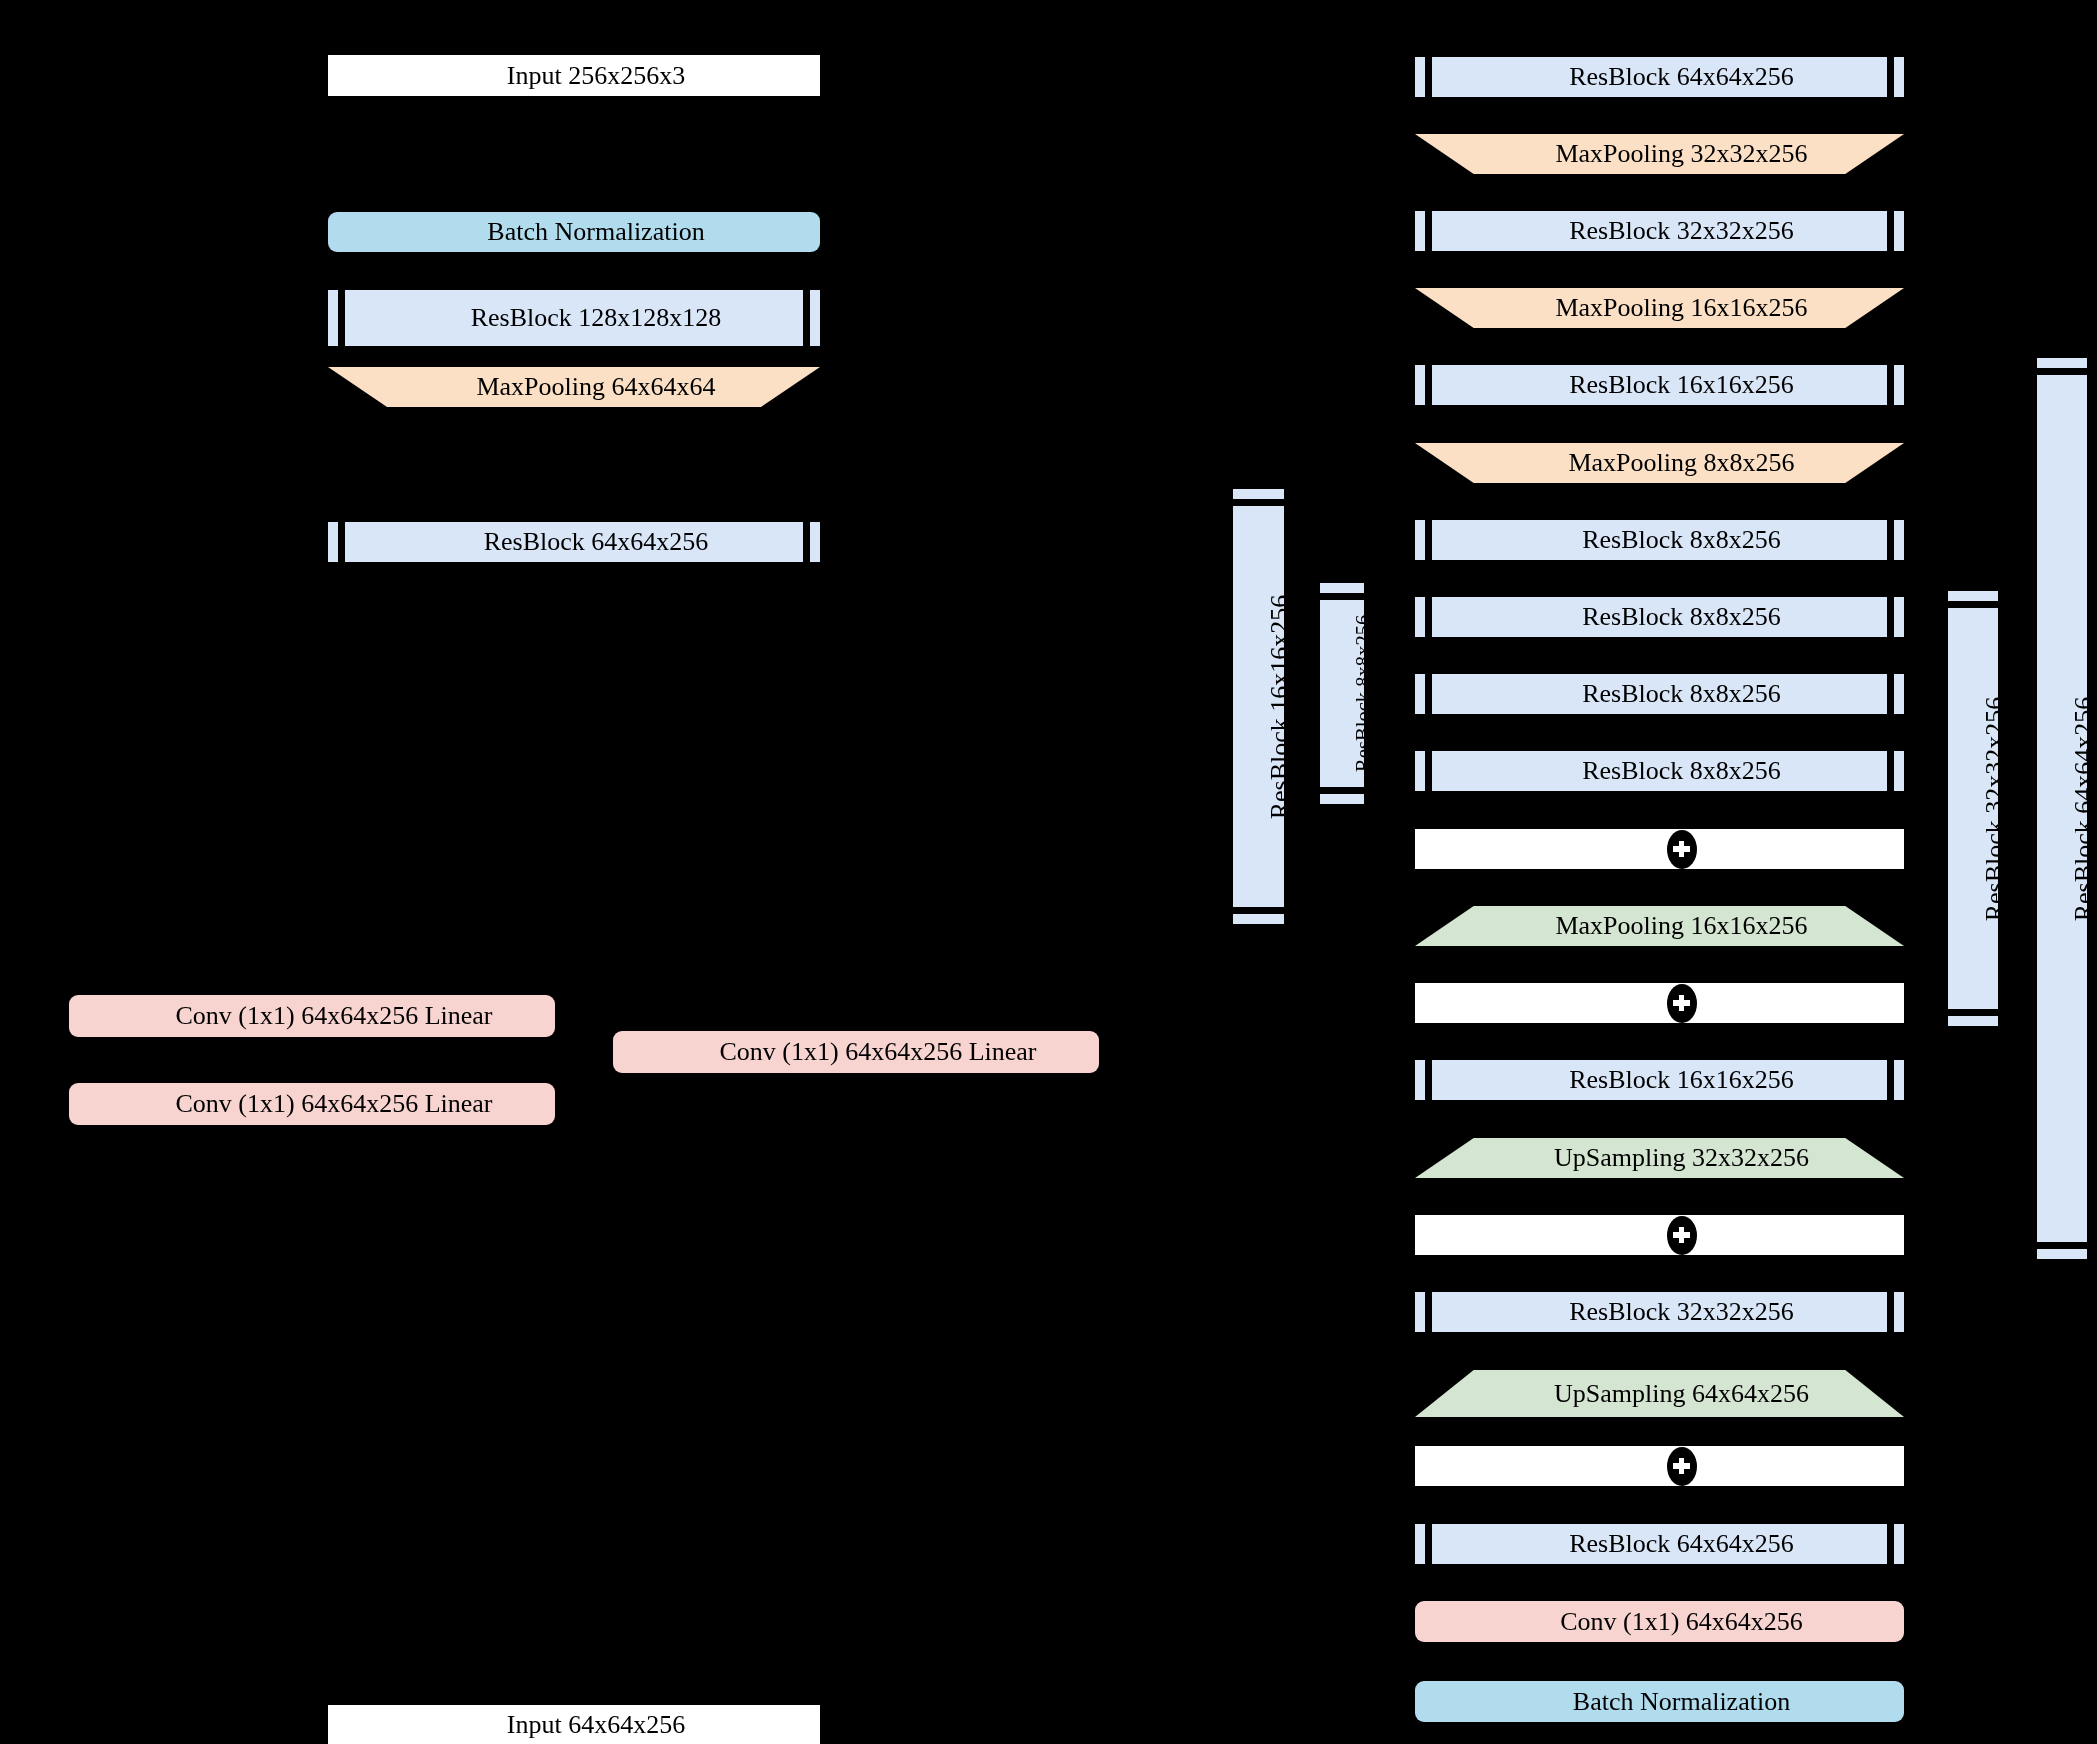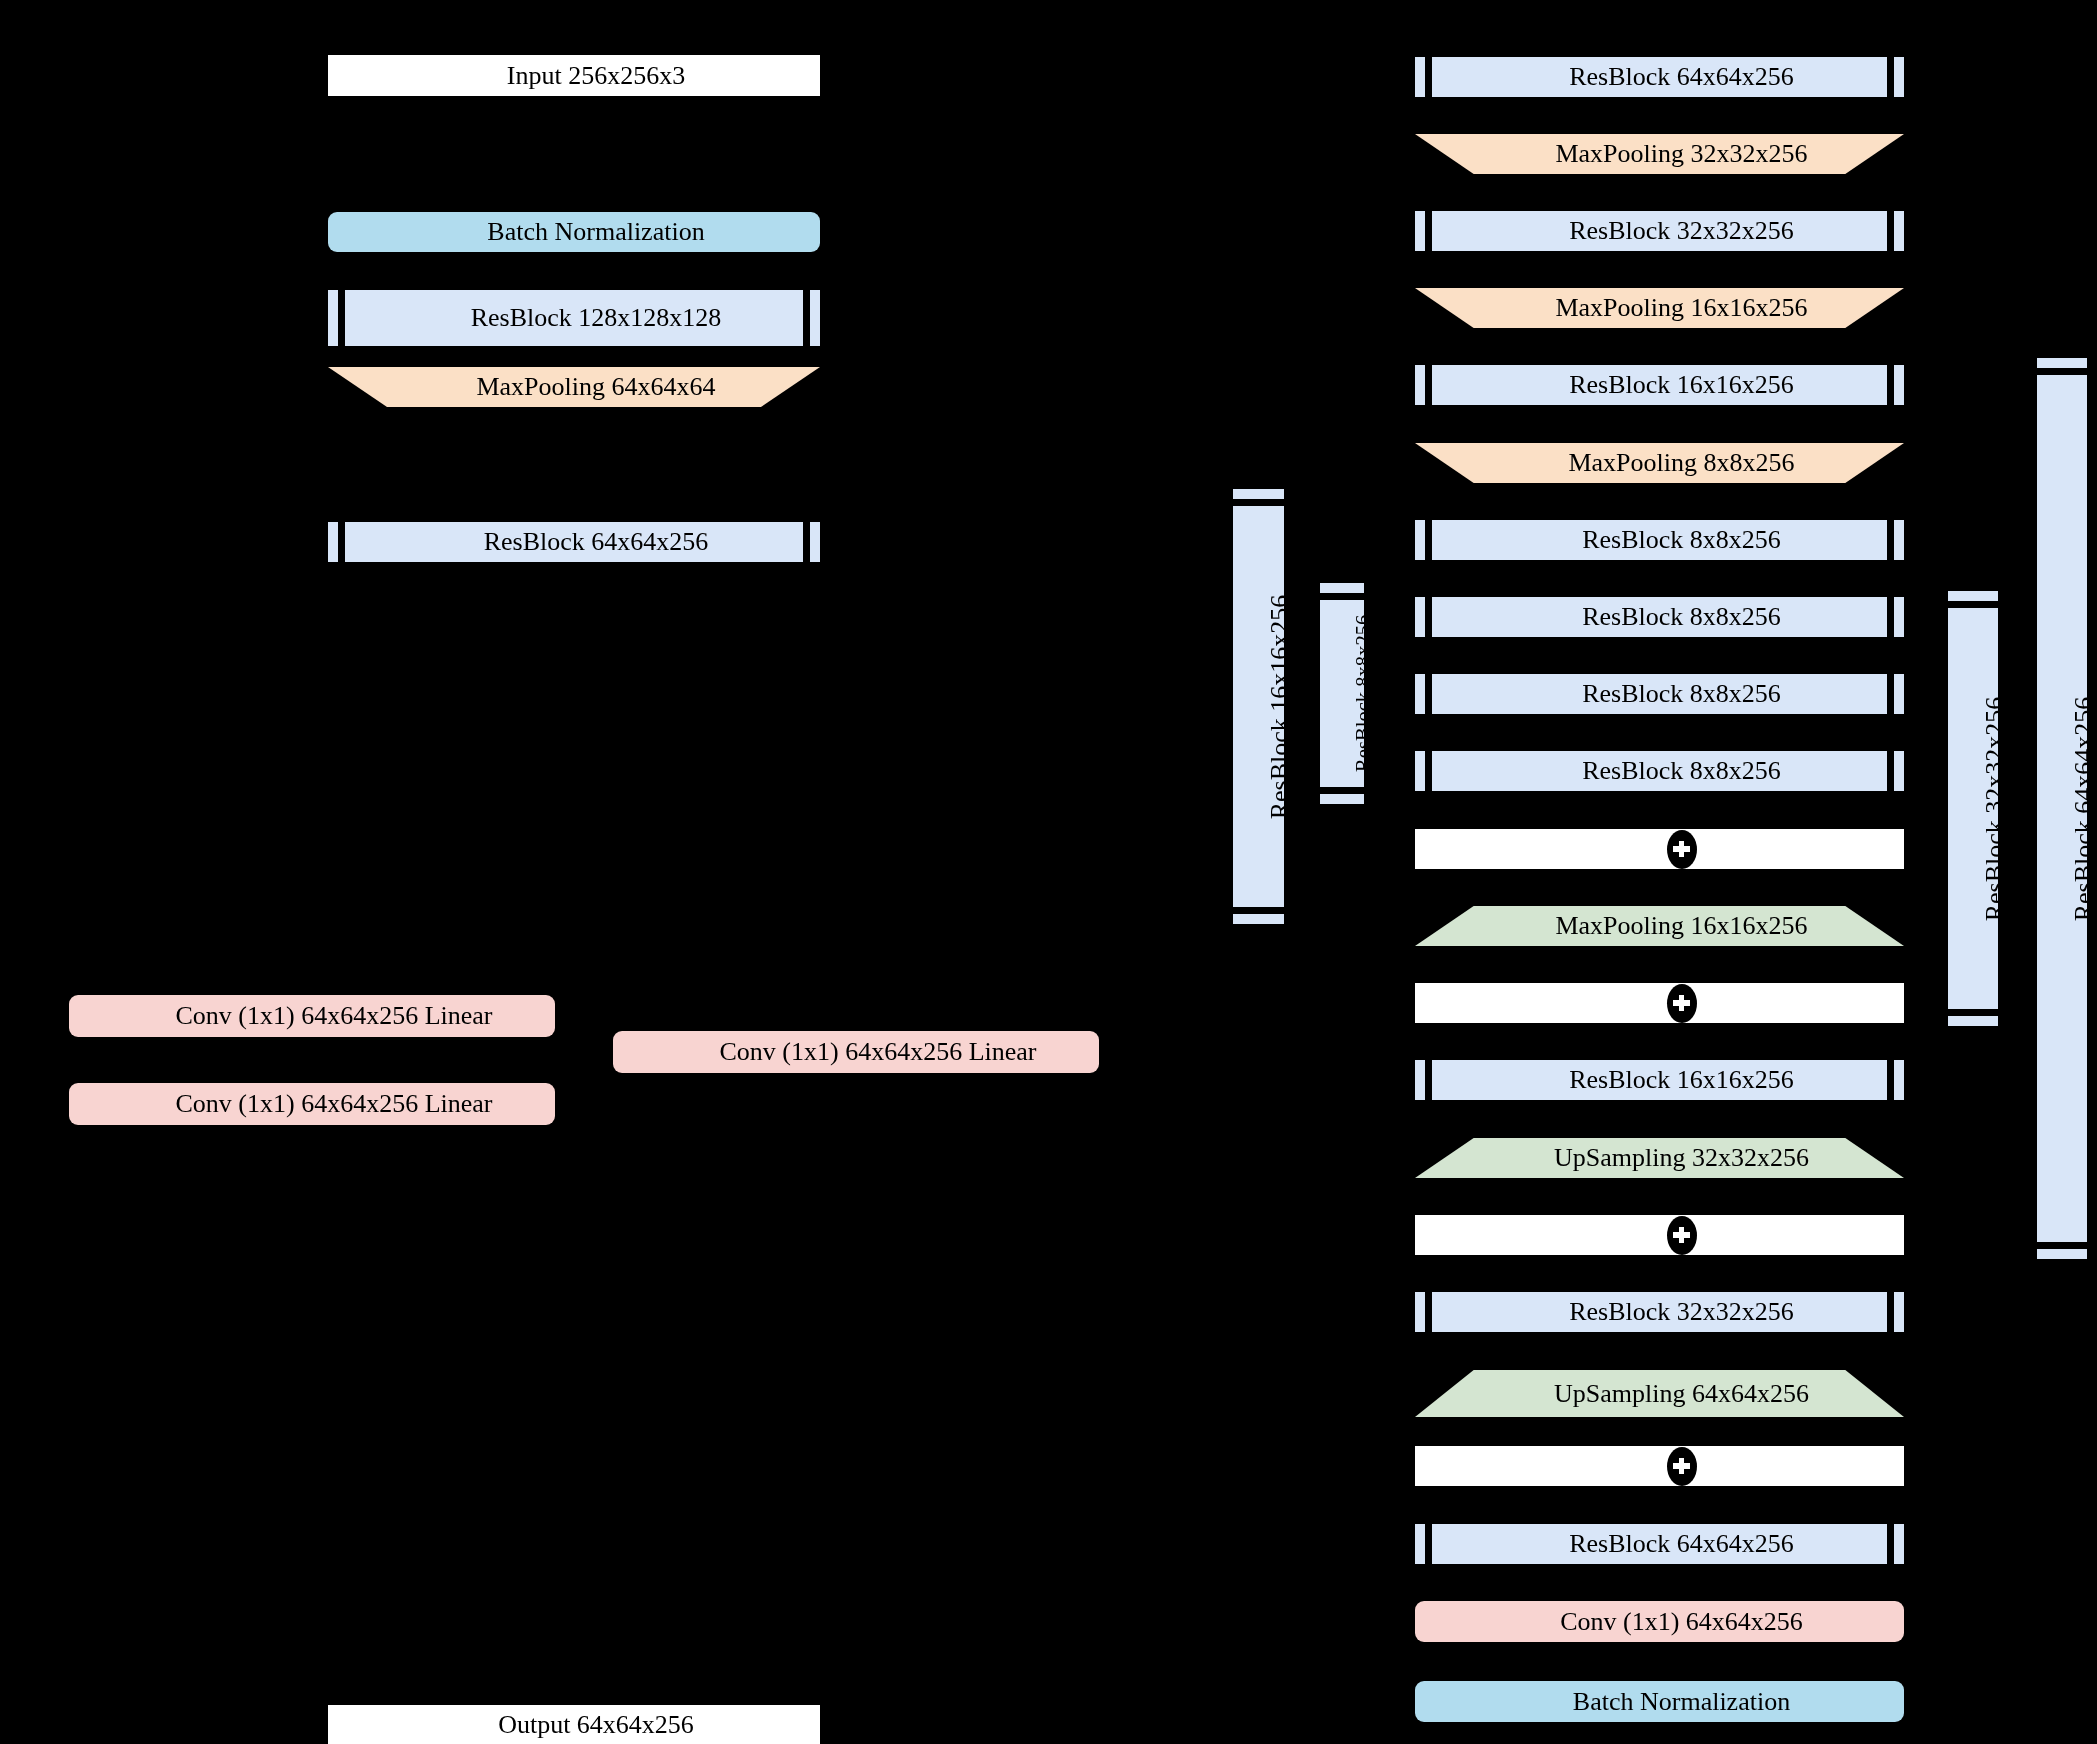--- a/index.html
+++ b/index.html
@@ -92,21 +92,21 @@
 
   <div class="node pill conv" style="left:613px;top:1031px;width:486px;height:42px;">
     <span class="lbl">Conv (1x1) 64x64x256 Linear</span>
   </div>
 
   <div class="node pill conv" style="left:69px;top:1083px;width:486px;height:42px;">
     <span class="lbl">Conv (1x1) 64x64x256 Linear</span>
   </div>
 
   <div class="node rect" style="left:328px;top:1705px;width:492px;height:40px;">
-    <span class="lbl">Output 64x64x256</span>
+    <span class="lbl">Input 64x64x256</span>
   </div>
 
   <div class="node resblock resblock-v" style="left:1233px;top:489px;width:51px;height:435px;">
     <span class="cap l"></span>
     <span class="cap r"></span>
     <span class="core"></span>
     <span class="lbl">ResBlock 16x16x256</span>
   </div>
 
   <div class="node resblock resblock-v" style="left:1320px;top:583px;width:44px;height:221px;font-size:20.6px;">

